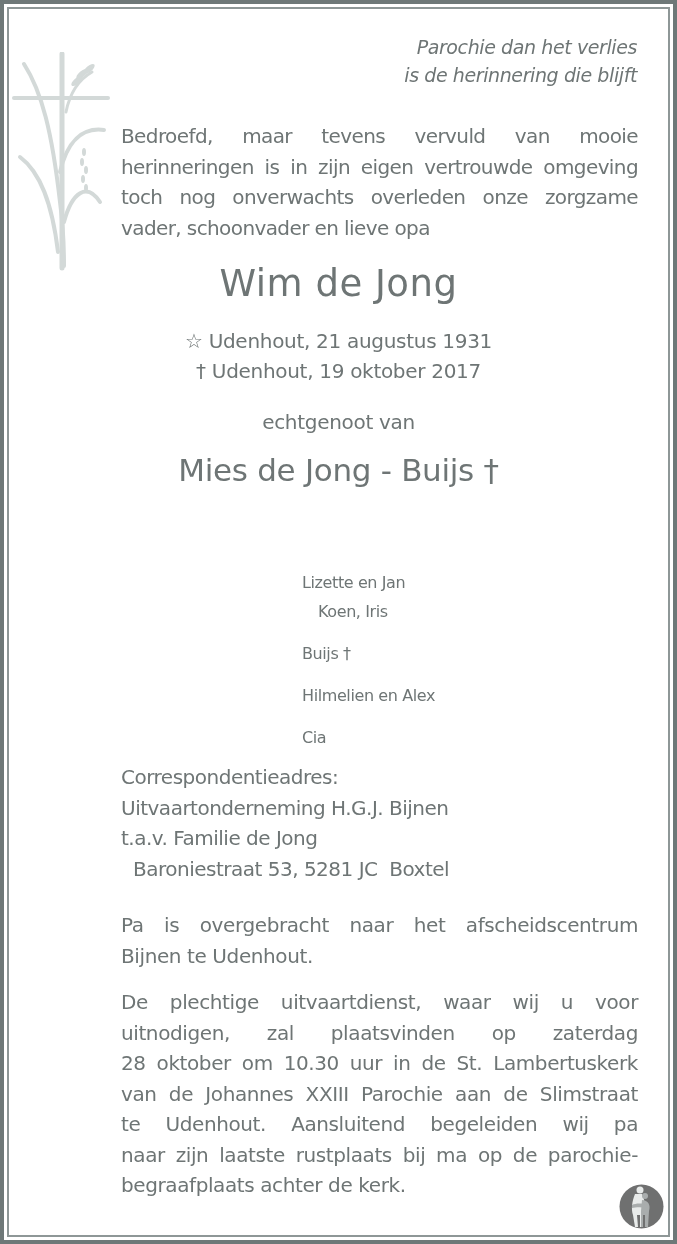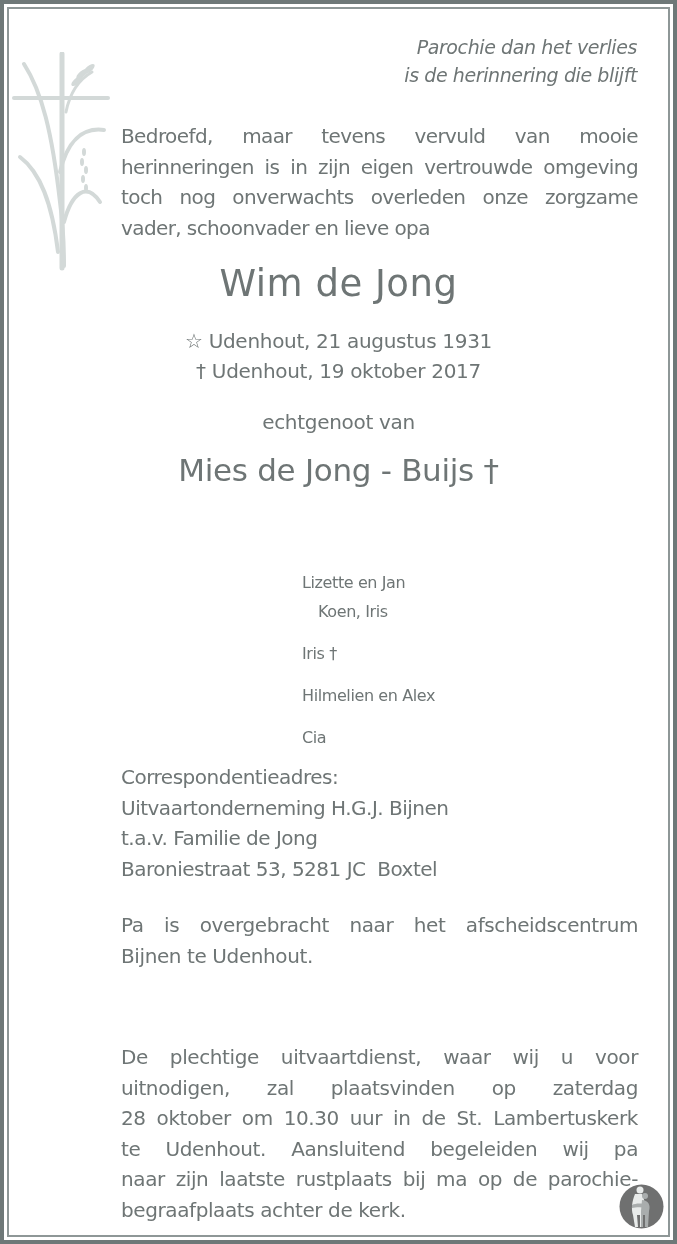--- a/index.html
+++ b/index.html
@@ -35,21 +35,21 @@
     .family { position: absolute; left: 302px; top: 568px; font-size: 16px; letter-spacing: -0.4px; }
     .family .row { line-height: 29px; }
     .family .indent { padding-left: 16px; }
     .family .gap { margin-top: 13px; }
     .address { position: absolute; left: 121px; top: 762px; font-size: 20px; line-height: 30.5px; letter-spacing: -0.5px; }
     .address span { display: block; }
     .para { position: absolute; left: 121px; width: 517px; font-size: 20px; line-height: 30.5px; letter-spacing: -0.4px; }
     .para span { display: block; text-align: justify; }
     .para .j { text-align-last: justify; }
     .p1 { top: 910px; }
-    .p2 { top: 1042px; }
+    .p2 { top: 987px; }
     .plant { position: absolute; left: 12px; top: 52px; width: 100px; height: 220px; }
     .logo { position: absolute; left: 618px; top: 1183px; width: 47px; height: 47px; }
   </style>
 </head>
 <body>
 
 <div class="frame-outer">
   <div class="frame-gap"></div>
   <div class="frame-inner"></div>
 </div>
@@ -94,41 +94,42 @@
   <div>☆ Udenhout, 21 augustus 1931</div>
   <div>† Udenhout, 19 oktober 2017</div>
 </div>
 
 <div class="txt center spouse-pre">echtgenoot van</div>
 <div class="txt center spouse">Mies de Jong - Buijs †</div>
 
 <div class="txt family">
   <div class="row">Lizette en Jan</div>
   <div class="row indent">Koen, Iris</div>
-  <div class="row gap">Iris †</div>
+  <div class="row gap">Buijs †</div>
   <div class="row gap">Hilmelien en Alex</div>
   <div class="row gap">Cia</div>
 </div>
 
 <div class="txt address">
   <span>Correspondentieadres:</span>
   <span>Uitvaartonderneming H.G.J. Bijnen</span>
   <span>t.a.v. Familie de Jong</span>
-  <span style="white-space:pre;">Baroniestraat 53, 5281 JC  Boxtel</span>
+  <span style="white-space:pre;margin-left:12px;">Baroniestraat 53, 5281 JC  Boxtel</span>
 </div>
 
 <div class="txt para p1">
   <span class="j">Pa is overgebracht naar het afscheidscentrum</span>
   <span>Bijnen te Udenhout.</span>
 </div>
 
 <div class="txt para p2">
   <span class="j">De plechtige uitvaartdienst, waar wij u voor</span>
   <span class="j">uitnodigen, zal plaatsvinden op zaterdag</span>
   <span class="j">28 oktober om 10.30 uur in de St. Lambertuskerk</span>
+  <span class="j">van de Johannes XXIII Parochie aan de Slimstraat</span>
   <span class="j">te Udenhout. Aansluitend begeleiden wij pa</span>
   <span class="j">naar zijn laatste rustplaats bij ma op de parochie-</span>
   <span>begraafplaats achter de kerk.</span>
 </div>
 
 <svg class="logo" viewBox="0 0 47 47">
   <circle cx="23.5" cy="23.5" r="22" fill="#6f7070"></circle>
   <g fill="#e8ebea">
     <circle cx="22" cy="7" r="3.5"></circle>
     <path d="M17 11 C 14 18, 13 26, 15 32 L 17 44 L 20 44 L 19 32 L 22 32 L 22 44 L 25 44 L 25 30 C 27 24, 27 16, 24 11 Z"></path>

